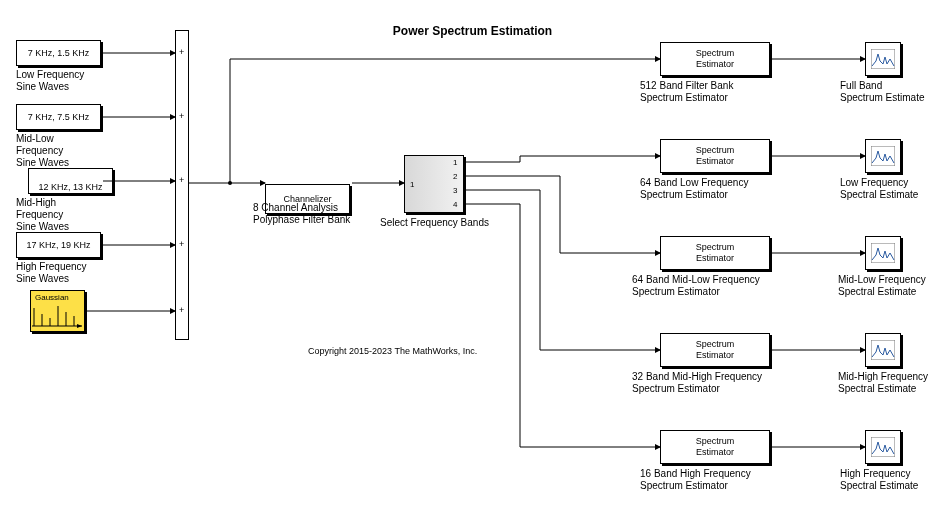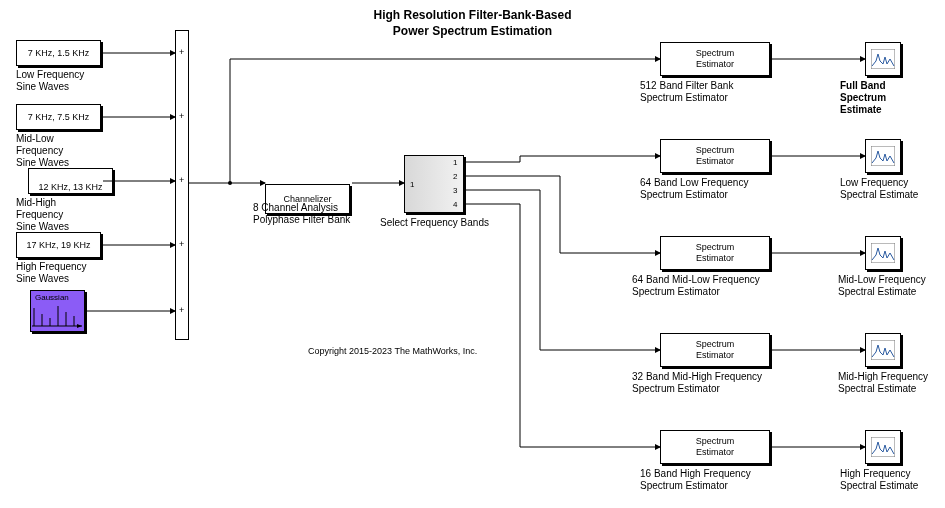--- a/index.html
+++ b/index.html
@@ -61,36 +61,36 @@
     display:flex; align-items:center; justify-content:center;
   }
   svg.wires {
     position: absolute;
     left: 0; top: 0;
     width: 945px; height: 508px;
     pointer-events: none;
   }
   .line { stroke: #000; stroke-width: 1; fill: none; }
   .gaussian-block {
-    position:absolute; border:1px solid #000; background:#8b5cf6; box-shadow:2px 2px 0 #000;text-align:right;
+    position:absolute; border:1px solid #000; background:#fde047; box-shadow:2px 2px 0 #000;text-align:right;
   }
   .gaussian-text { position:absolute; font-size:8px; }
   .sel-block {
     position:absolute; border:1px solid #000;
     background: linear-gradient(to right, #d8d8d8 0%, #f2f2f2 100%);
     box-shadow: 2px 2px 0 #000;
   }
   .port-num { position:absolute; font-size:8px; }
   .copyright { position:absolute; font-size:9px; }
 </style>
 </head>
 <body>
 
 <div class="title">
-  <span>High Resolution Filter-Bank-Based</span><br>
+  <br>
   <span>Power Spectrum Estimation</span>
 </div>
 
 <div class="block shadow" style="left:16px; top:40px; width:85px; height:26px;">
   <span>7 KHz, 1.5 KHz</span>
 </div>
 <div class="label" style="left:16px; top:69px; width:85px; white-space:pre-line;">Low Frequency
 Sine Waves</div>
 
 <div class="block shadow" style="left:16px; top:104px; width:85px; height:26px;">
@@ -149,21 +149,21 @@
 <div class="block shadow" style="left:660px; top:42px; width:110px; height:34px; white-space:pre-line;"><span>Spectrum
 Estimator</span></div>
 <div class="label" style="left:640px; top:80px; width:150px; white-space:pre-line;">512 Band Filter Bank
 Spectrum Estimator</div>
 <div class="scope" style="left:865px; top:42px; width:36px; height:34px;">
   <svg width="24" height="20">
       <rect x="0" y="0" width="24" height="20" fill="#fff" stroke="#777"></rect>
       <polyline points="1,17 5,12 7,5 9,12 12,15 14,8 16,15 19,10 23,17" stroke="#2a5aa0" fill="none"></polyline>
     </svg>
 </div>
-<div class="label" style="left:840px; top:80px; width:90px; white-space:pre-line;font-weight:bold;">Full Band
+<div class="label" style="left:840px; top:80px; width:90px; white-space:pre-line;">Full Band
 Spectrum Estimate</div>
 
 <div class="block shadow" style="left:660px; top:139px; width:110px; height:34px; white-space:pre-line;"><span>Spectrum
 Estimator</span></div>
 <div class="label" style="left:640px; top:177px; width:150px; white-space:pre-line;">64 Band Low Frequency
 Spectrum Estimator</div>
 <div class="scope" style="left:865px; top:139px; width:36px; height:34px;">
   <svg width="24" height="20">
       <rect x="0" y="0" width="24" height="20" fill="#fff" stroke="#777"></rect>
       <polyline points="1,17 5,12 7,5 9,12 12,15 14,8 16,15 19,10 23,17" stroke="#2a5aa0" fill="none"></polyline>

